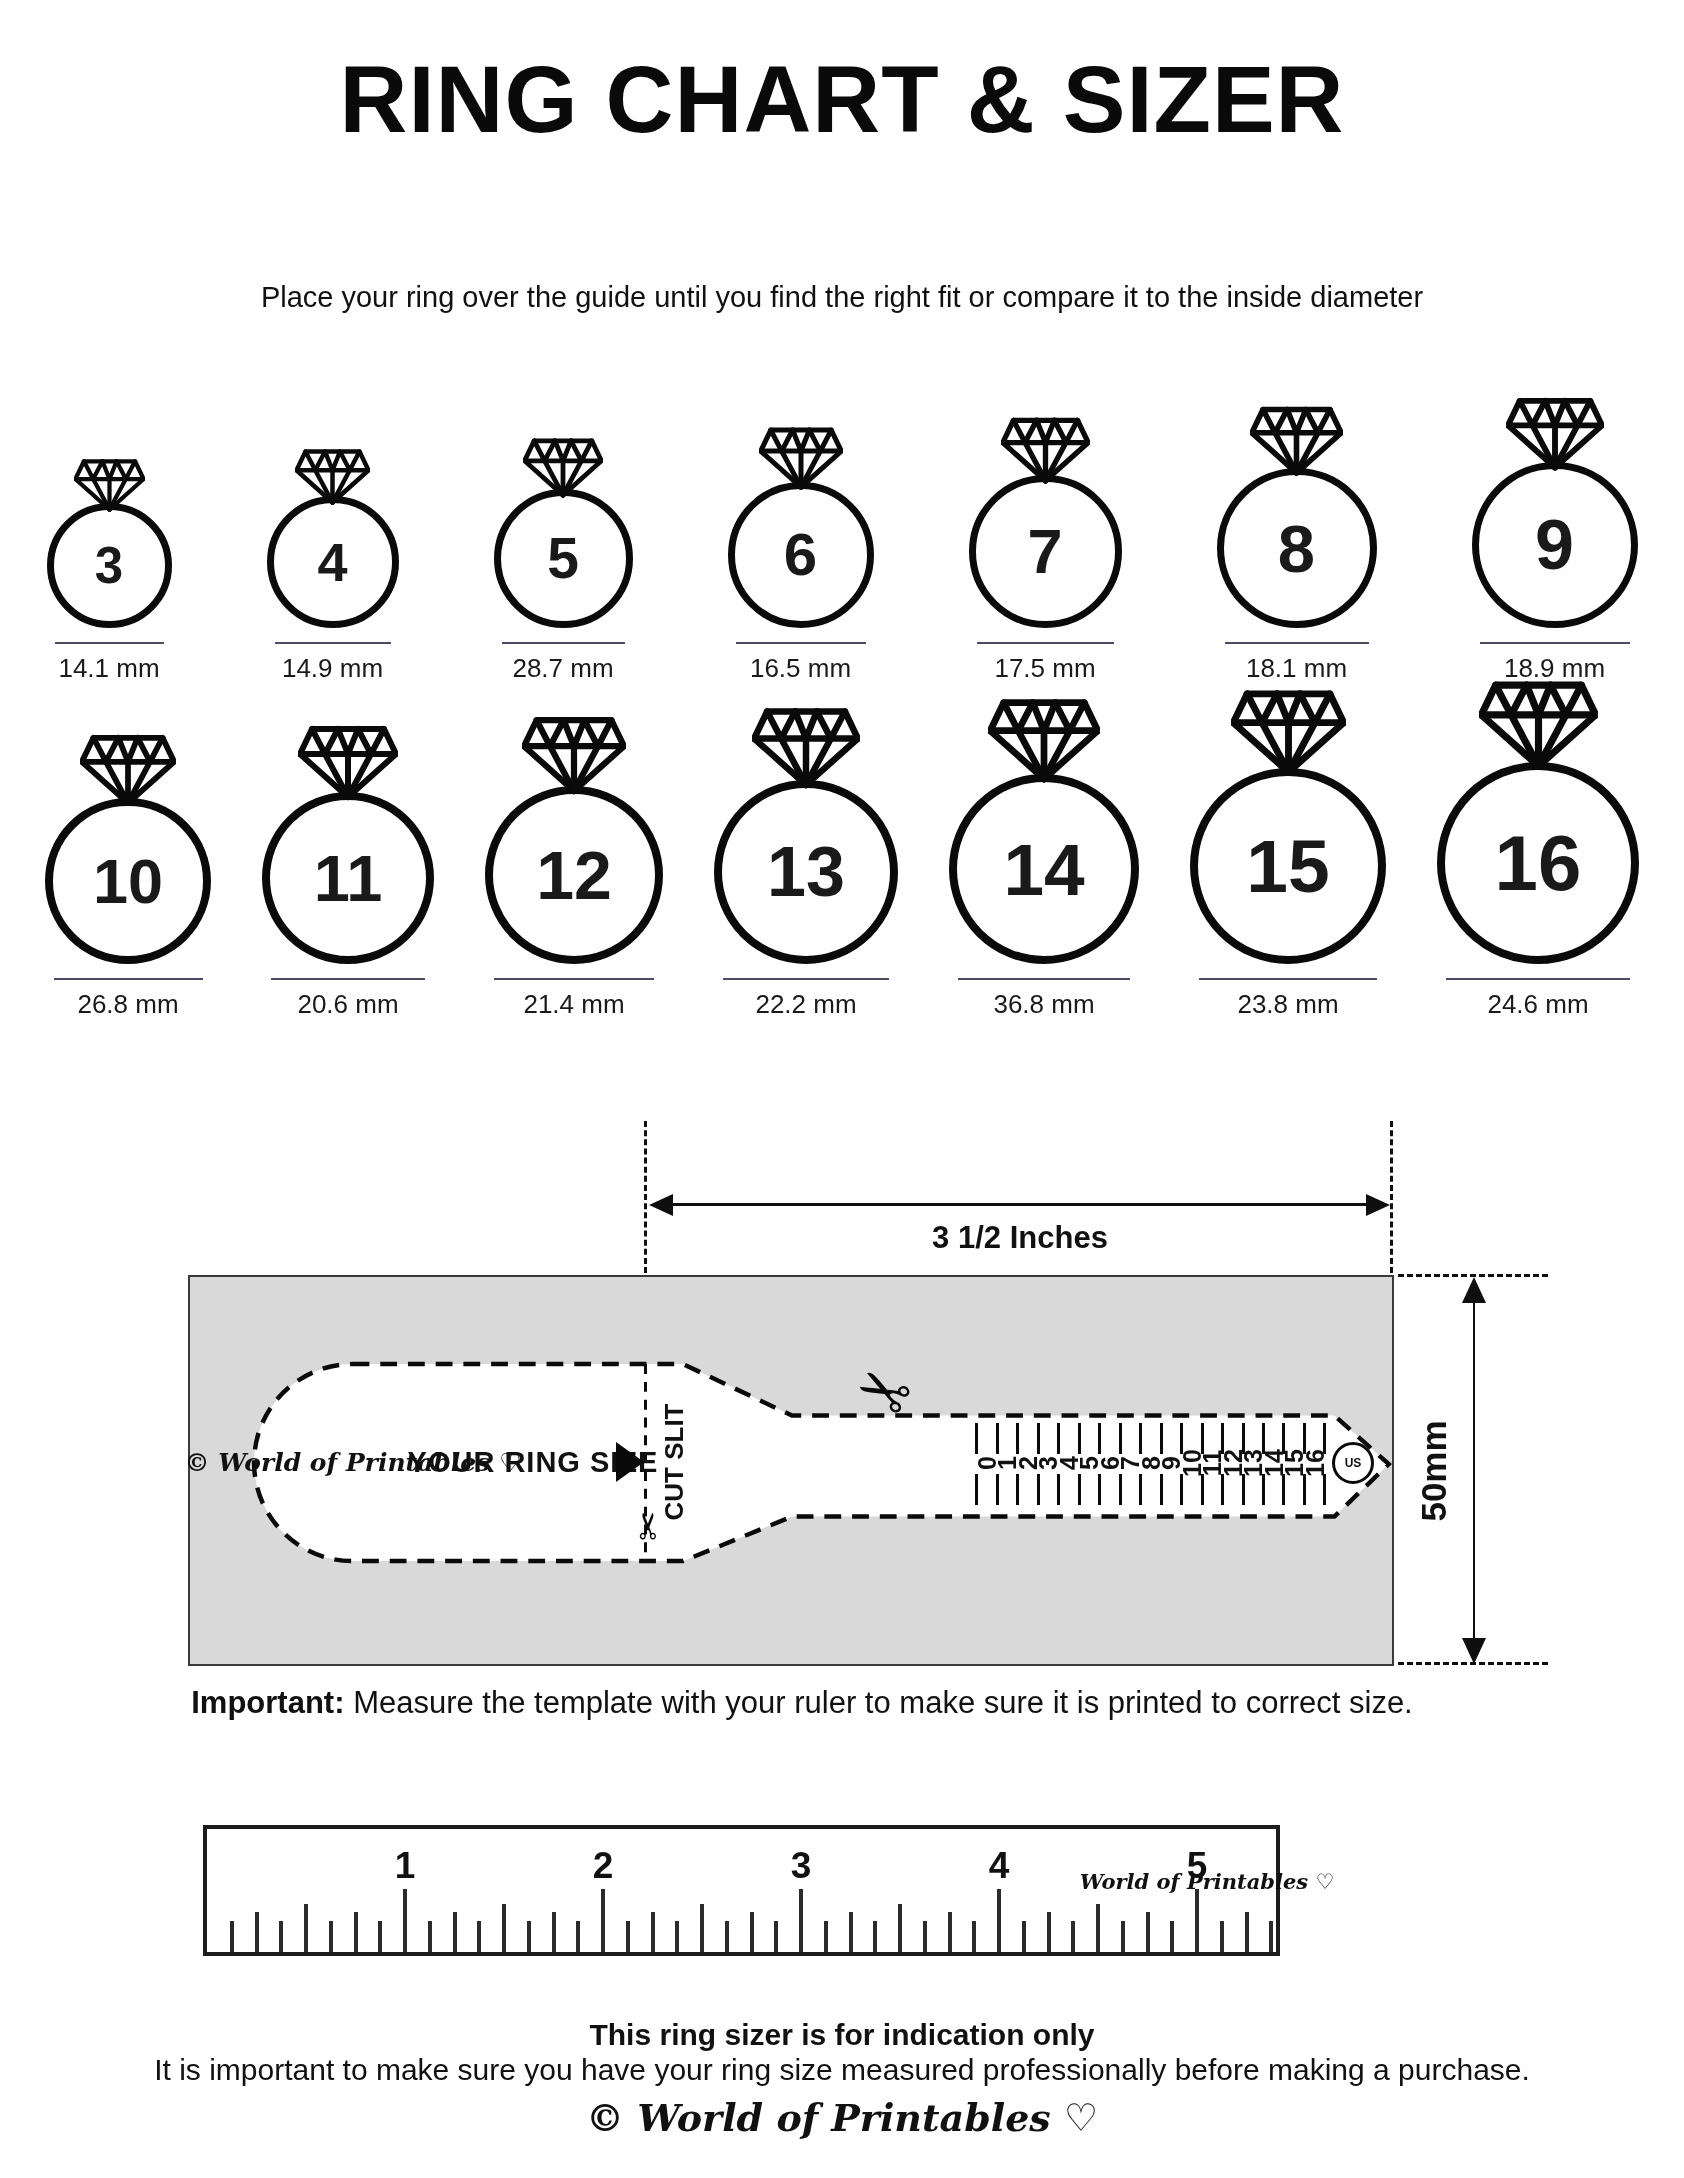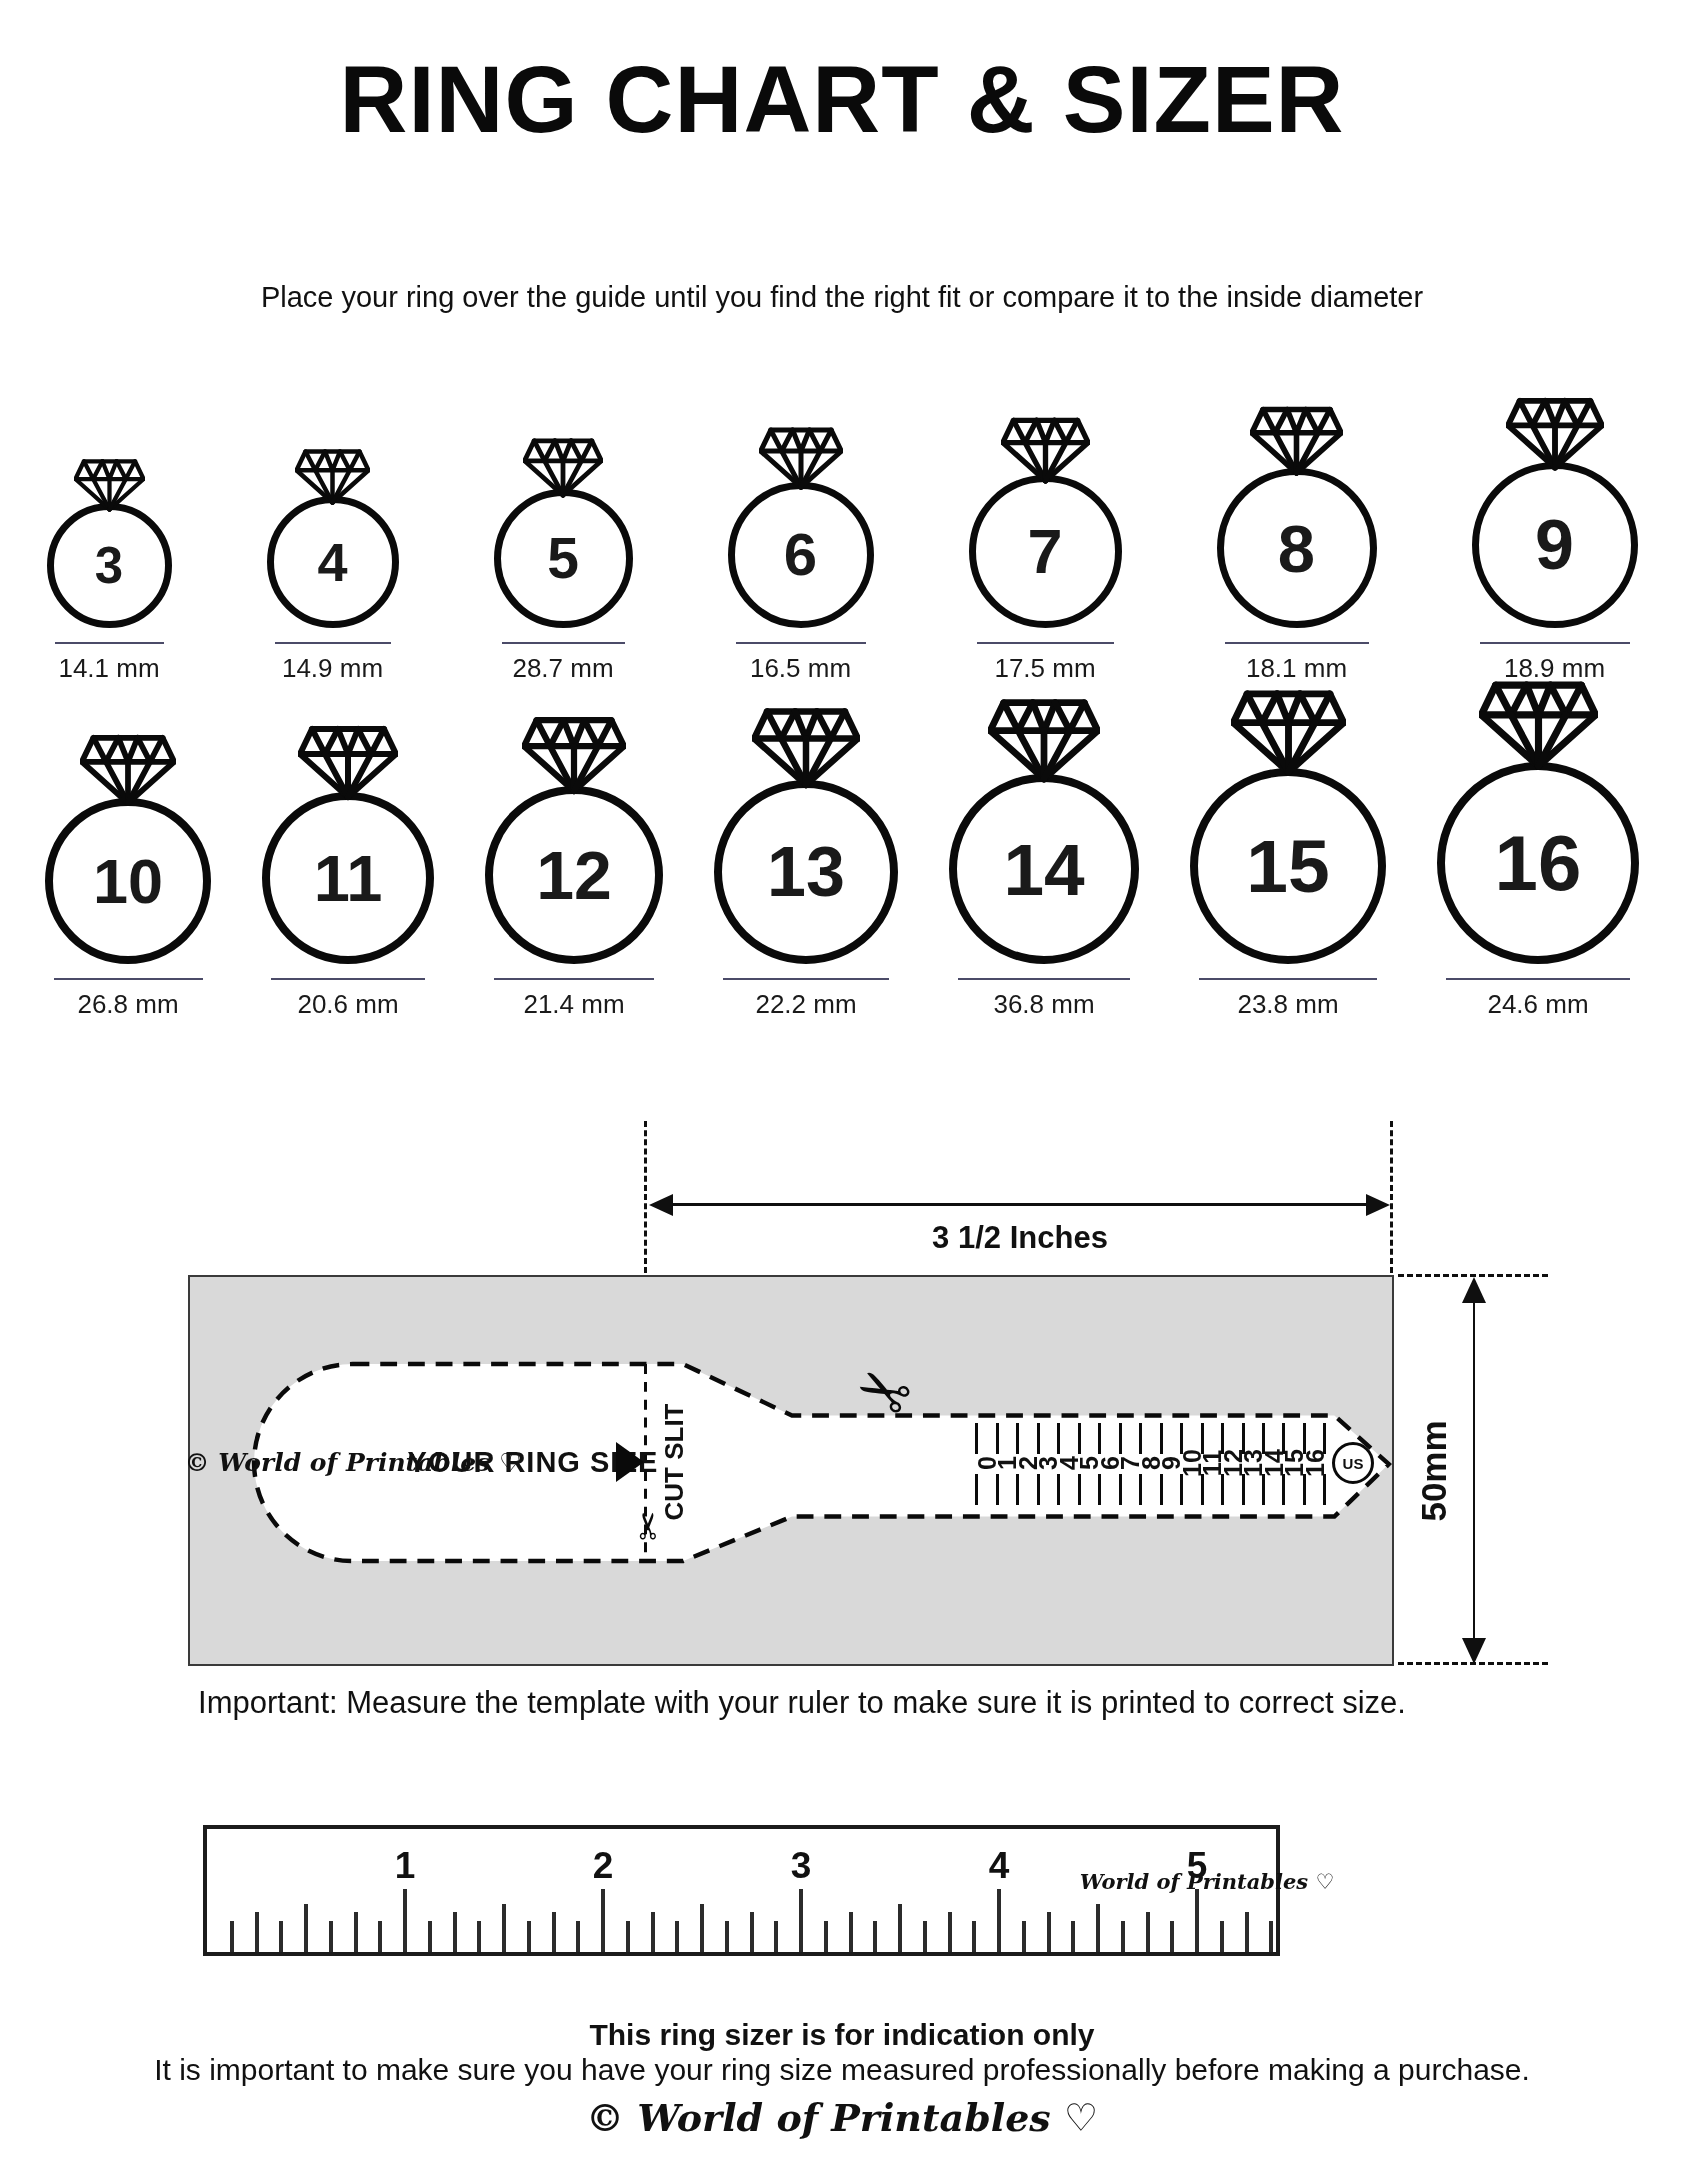--- a/index.html
+++ b/index.html
@@ -43,25 +43,25 @@
   #your-ring-size{font-size:29px;font-weight:800;letter-spacing:1px;transform:translate(-50%,-50%);white-space:nowrap;}
   #size-pointer{border-top:20px solid transparent;border-bottom:20px solid transparent;
                 border-left:28px solid #0a0a0a;width:0;height:0;}
   #cut-slit{font-size:26px;font-weight:800;transform:translate(-50%,-50%) rotate(-90deg);white-space:nowrap;}
   .scissors{color:#0a0a0a;line-height:1;}
   #scissors-top{font-size:63px;transform:translate(-50%,-50%) rotate(28deg) scaleX(-1);}
   #scissors-slit{font-size:36px;transform:translate(-50%,-50%) rotate(-90deg);}
   .strap-tick{width:3px;background:#0a0a0a;}
   .strap-num{font-size:25px;font-weight:700;transform:translate(-50%,-50%) rotate(-90deg);}
   #us-circle{width:42px;height:42px;border:3px solid #0a0a0a;border-radius:50%;background:#fff;
-             display:flex;align-items:center;justify-content:center;font-size:15px;font-weight:700;box-sizing:border-box;}
+             display:flex;align-items:center;justify-content:center;font-size:12px;font-weight:700;box-sizing:border-box;}
 
   
   #important-line{top:1685px;left:0;width:1604px;text-align:center;font-size:31px;}
-  #important-line b{font-weight:400;}
+  #important-line b{font-weight:700;}
 
   
   #ruler{left:203px;top:1825px;width:1077px;height:131px;border:4px solid #1c1c1c;
          background:#fff;box-sizing:border-box;}
   .ruler-tick{position:absolute;bottom:0;width:4px;background:#2b2b2b;}
   .ruler-num{position:absolute;top:16px;font-size:37px;font-weight:600;transform:translateX(-50%);}
   #ruler-brand{position:absolute;top:40px;font-size:21px;transform:translateX(-50%);white-space:nowrap;}
 
   
   #footer-bold{top:2018px;font-size:30px;font-weight:800;}

